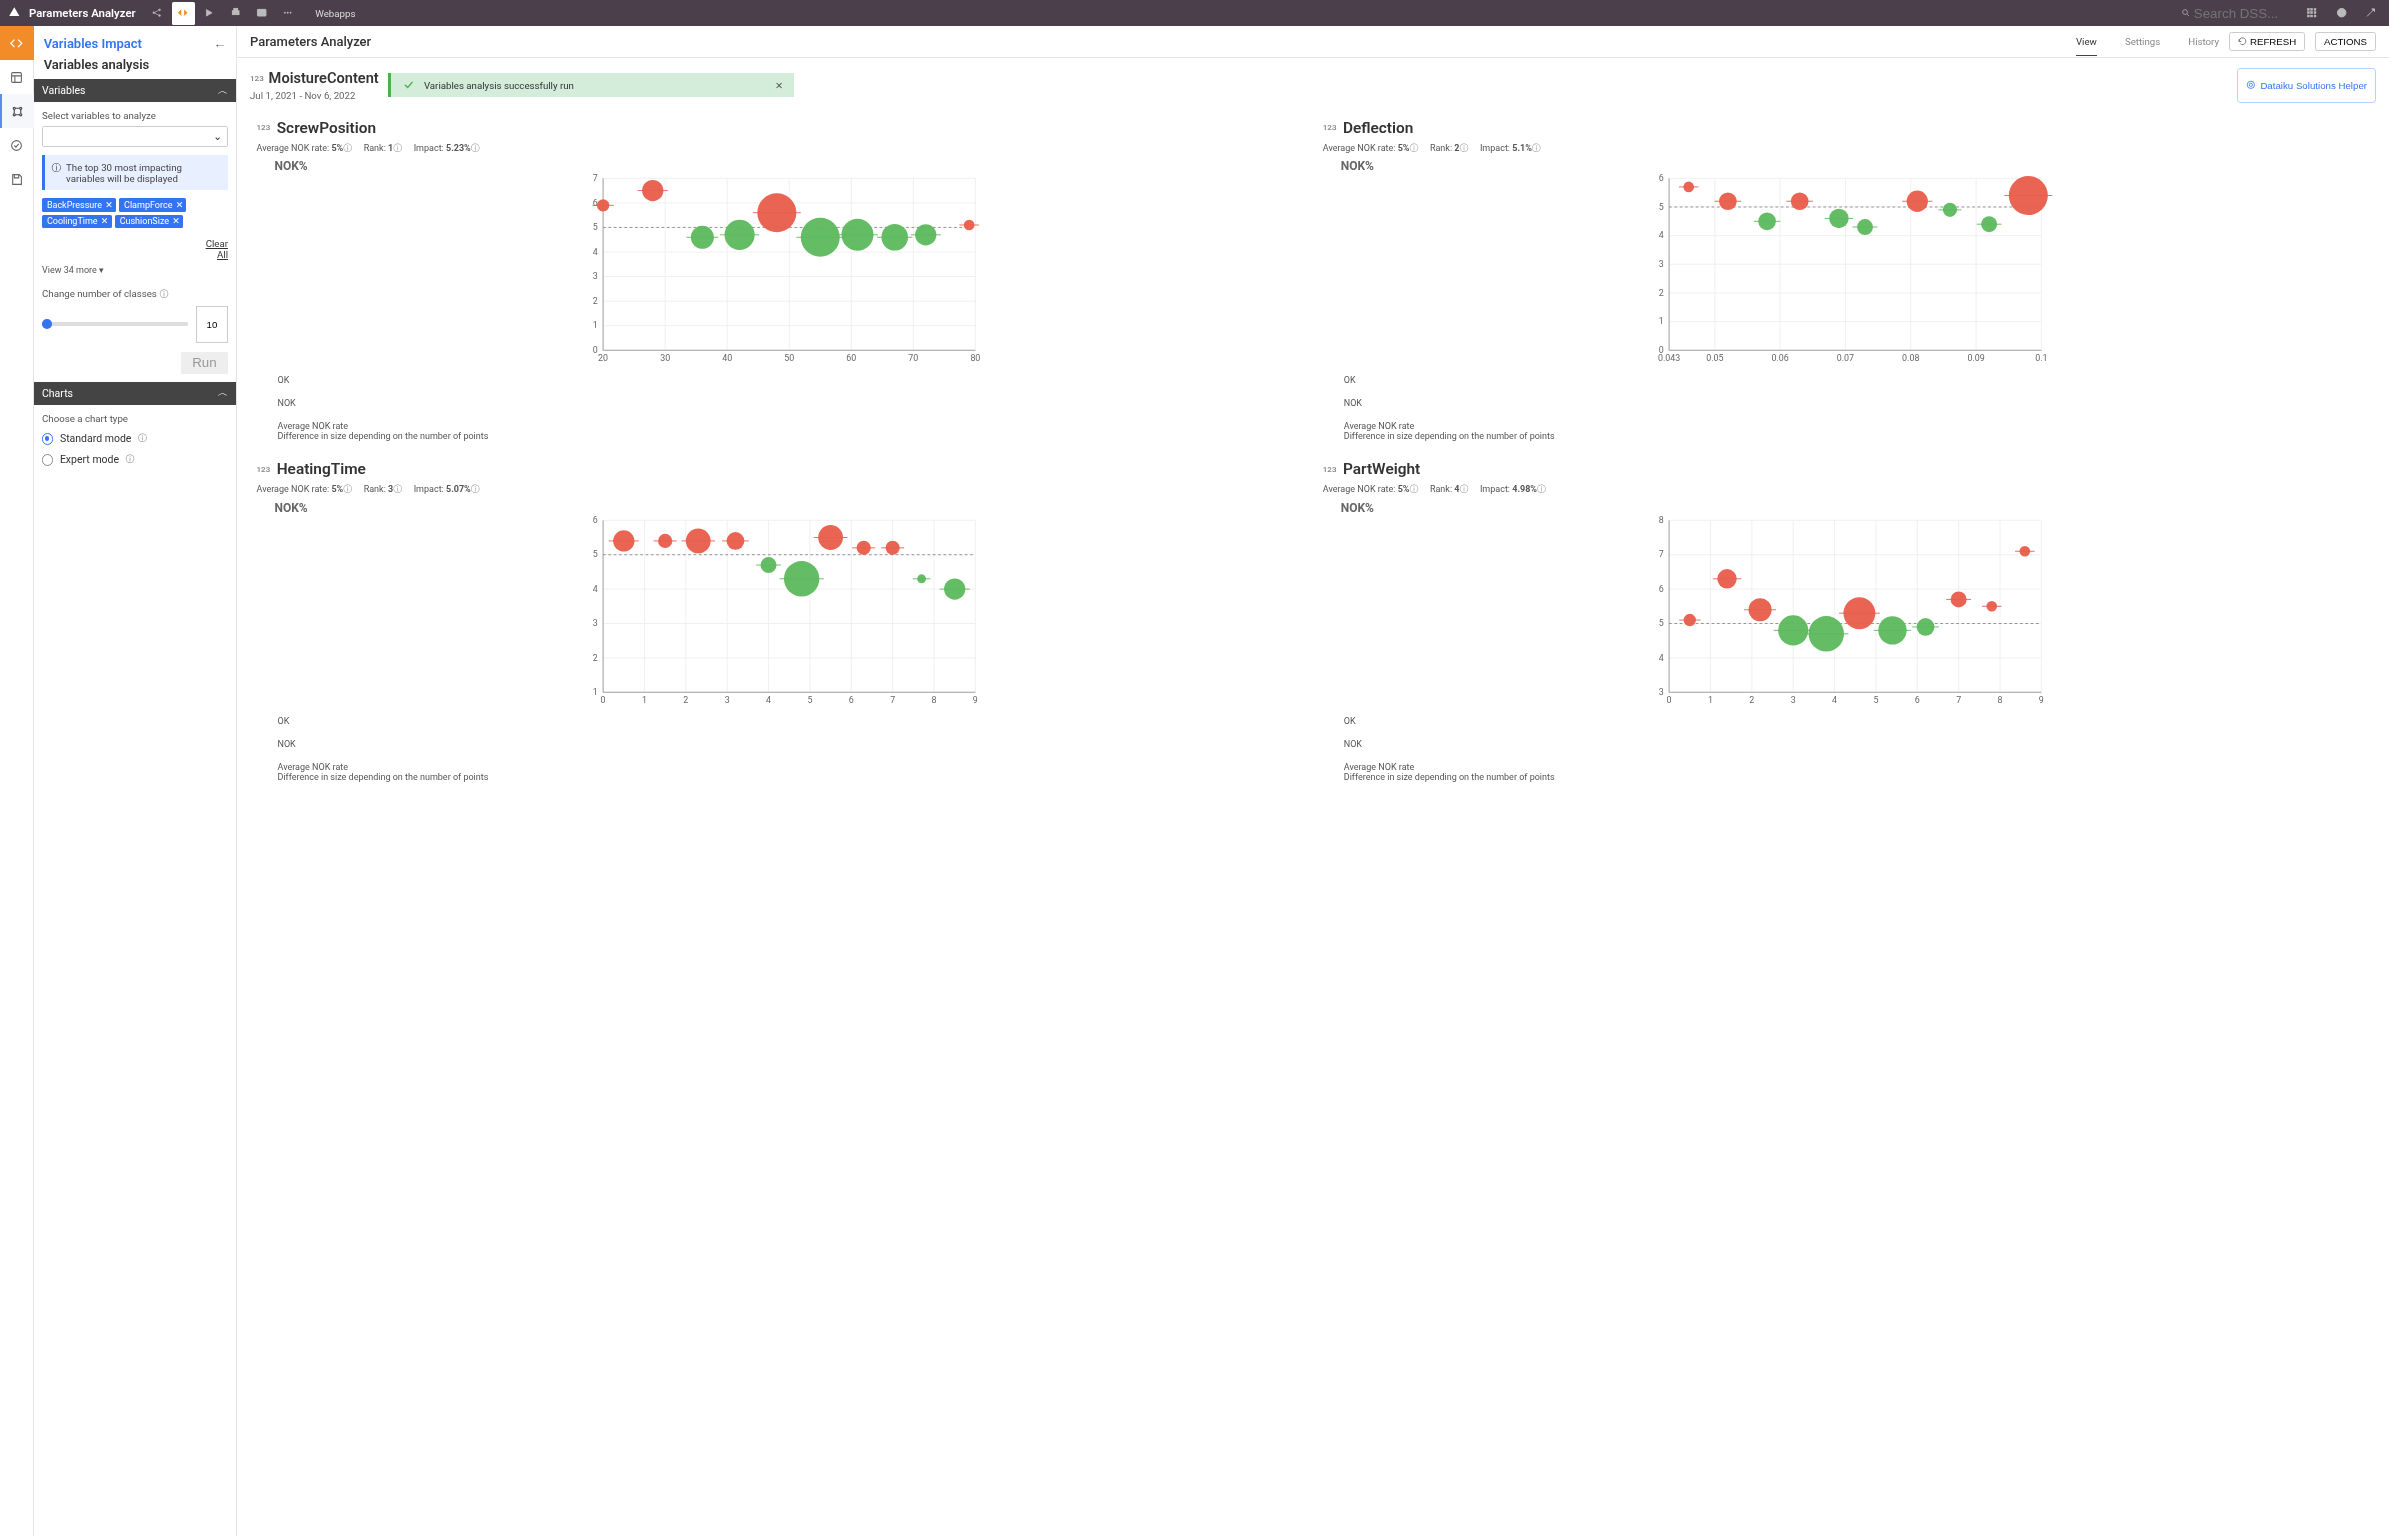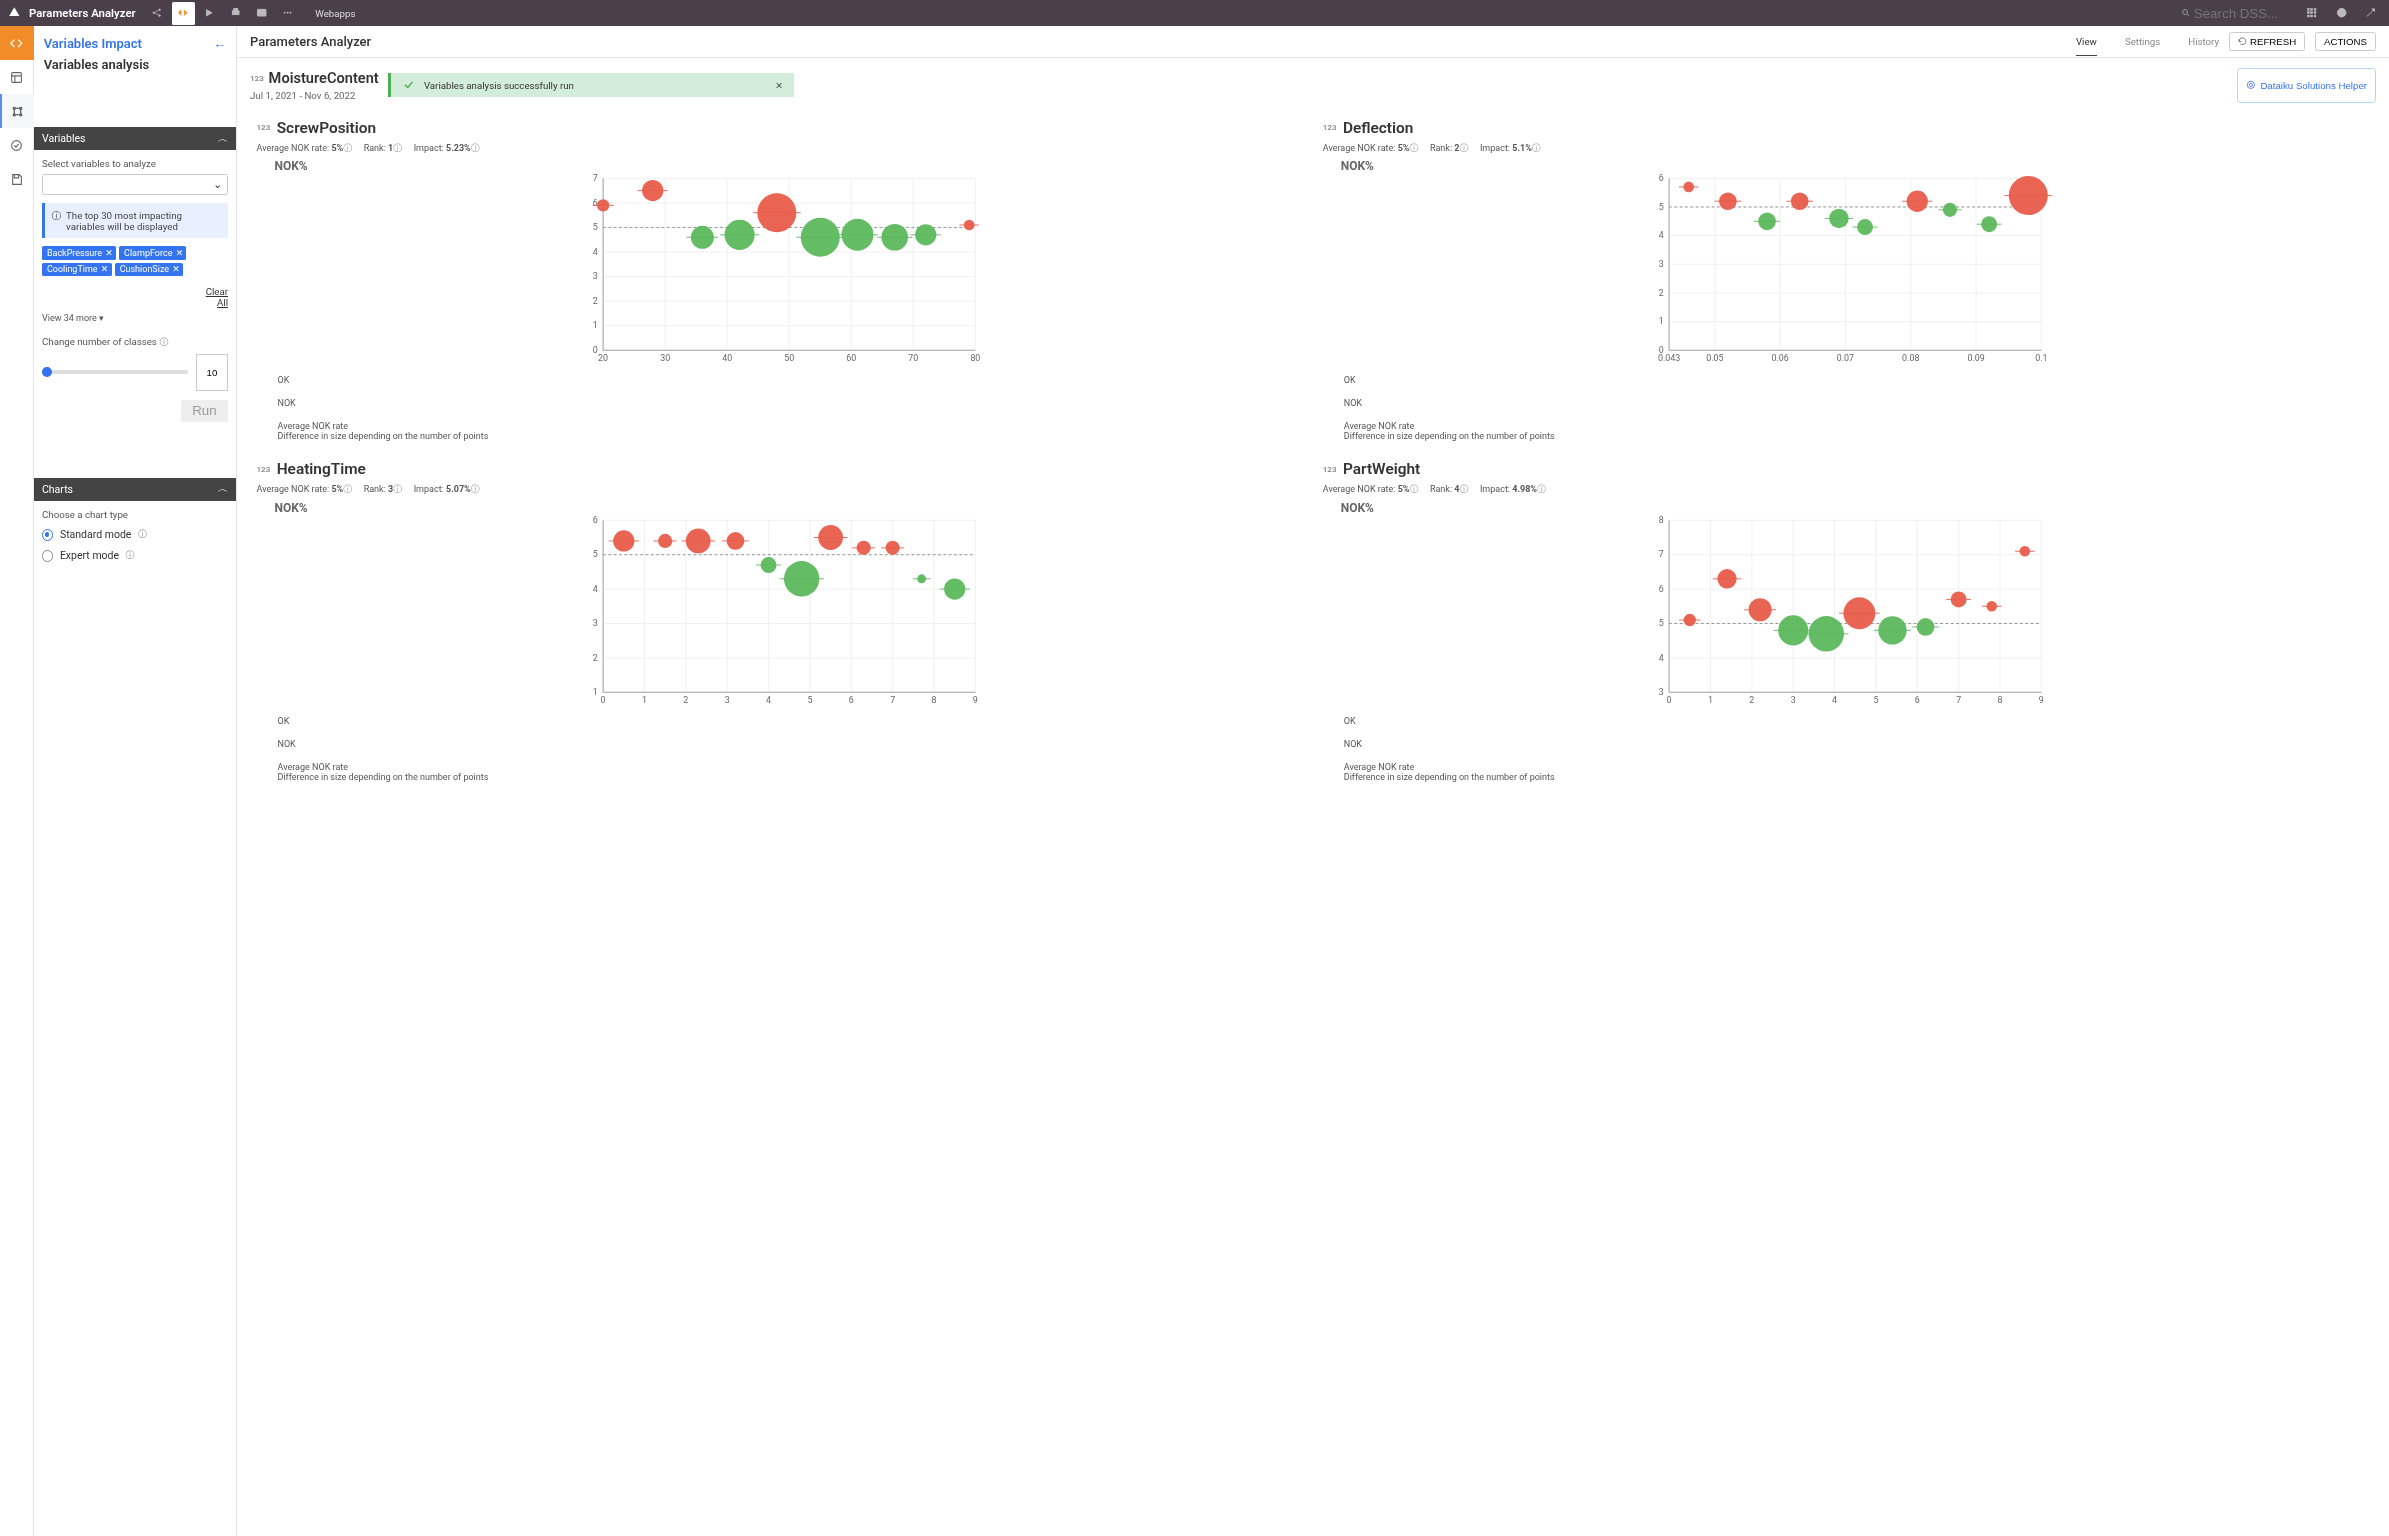--- a/index.html
+++ b/index.html
@@ -22,21 +22,21 @@
 
 .leftbar { width: 34px; background: #fff; border-right: 0.8px solid #e5e5e5; display: flex; flex-direction: column; align-items: center; padding-top: 0; }
 .leftbar .lb-item { width: 34px; height: 34px; display: flex; align-items: center; justify-content: center; cursor: pointer; }
 .leftbar .lb-item.accent { background: #f28c28; }
 .leftbar .lb-item.active { border-left: 2.4px solid #5b8def; background: #f5f7fa; }
 
 .sidebar { width: 203px; border-right: 0.8px solid #e5e5e5; background: #fff; display: flex; flex-direction: column; }
 .sidebar-head { padding: 9.7px 9.7px 6.5px; }
 .sidebar-head .breadcrumb { color: #3574F0; font-weight: 600; font-size: 13px; display:flex; align-items:center; justify-content:space-between;}
 .sidebar-head .sub { font-size: 13px; font-weight: 600; margin-top: 6.5px; }
-.section-head { background: #444; color: #fff; padding: 4.9px 8px; font-size: 10.5px; display: flex; justify-content: space-between; align-items: center; margin-top: 48px; }
+.section-head { background: #444; color: #fff; padding: 4.9px 8px; font-size: 10.5px; display: flex; justify-content: space-between; align-items: center; }
 .section-body { padding: 8px; }
 .section-body label.lbl { font-size: 9.7px; color: #555; display: block; margin-bottom: 4.9px; }
 .select-box { width: 100%; height: 21px; border: 0.8px solid #ccc; border-radius: 1.6px; background: #fff; display: flex; align-items: center; justify-content: flex-end; padding: 0 4.9px; cursor: pointer; }
 .info-banner { background: #e8efff; border-left: 3.2px solid #3574F0; padding: 6.5px; font-size: 9.7px; color: #444; margin-top: 8px; display: flex; gap: 4.9px; }
 .chips-row { margin-top: 8px; display: flex; flex-wrap: wrap; gap: 3.2px; align-items: flex-start; }
 .chips { display: flex; flex-wrap: wrap; gap: 3.2px; flex: 1; }
 .chip { background: #3574F0; color: #fff; font-size: 9px; padding: 1.6px 3.2px 1.6px 4.9px; border-radius: 1.6px; display: inline-flex; align-items: center; gap: 3.2px; }
 .chip .x { cursor: pointer; }
 .clear-links { text-align: right; font-size: 9.7px; margin-top: 40px; }
 .clear-links span { text-decoration: underline; cursor: pointer; display:block; }

